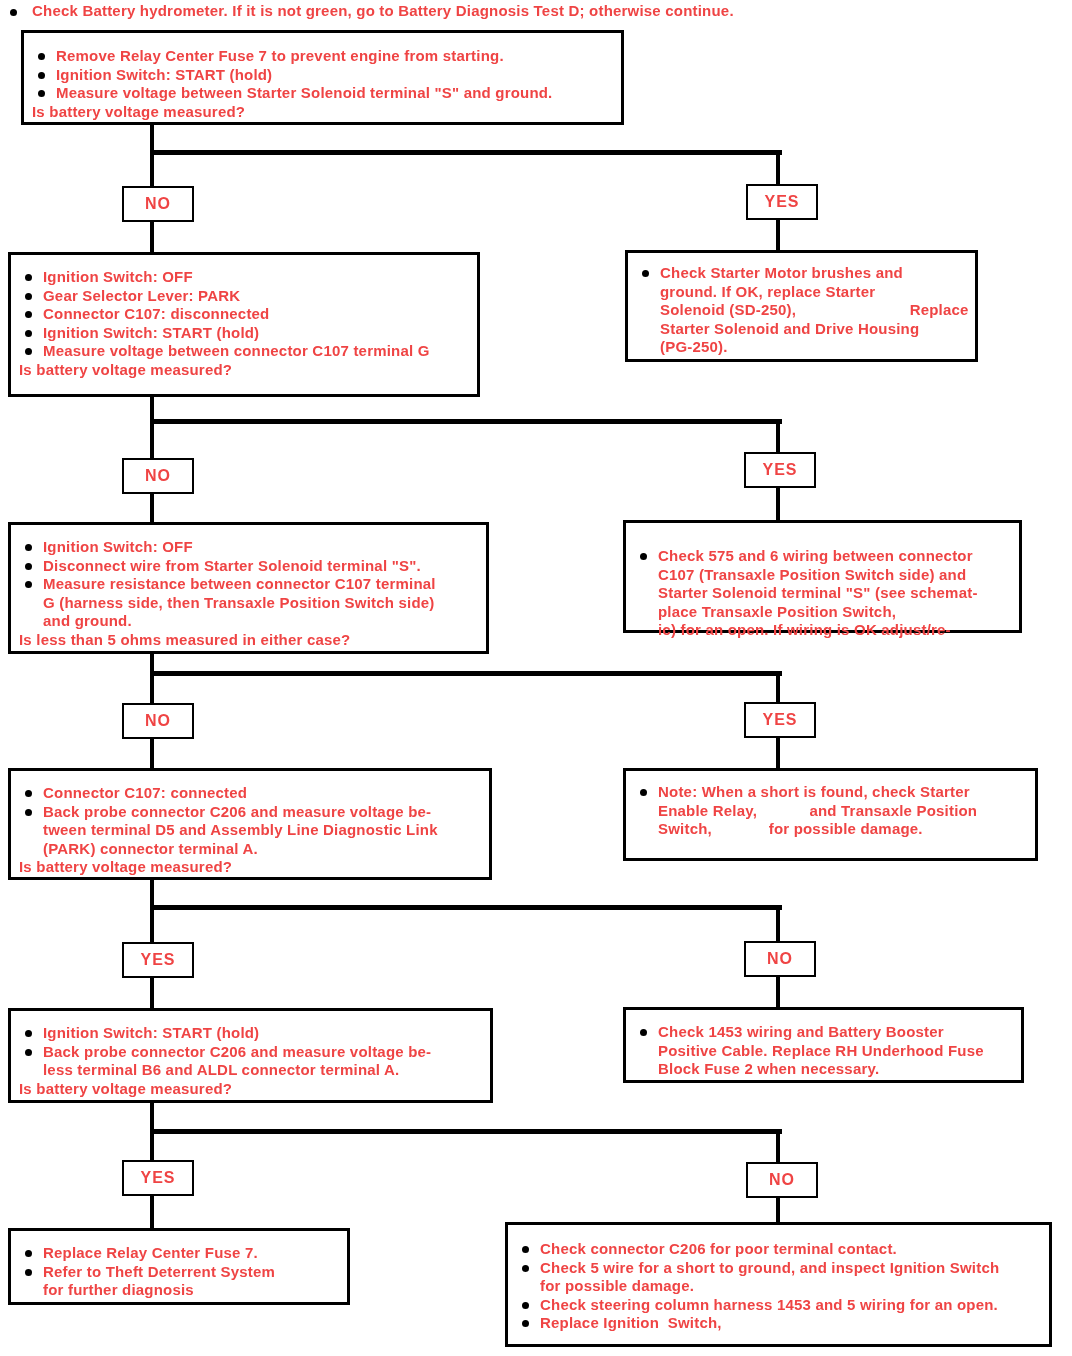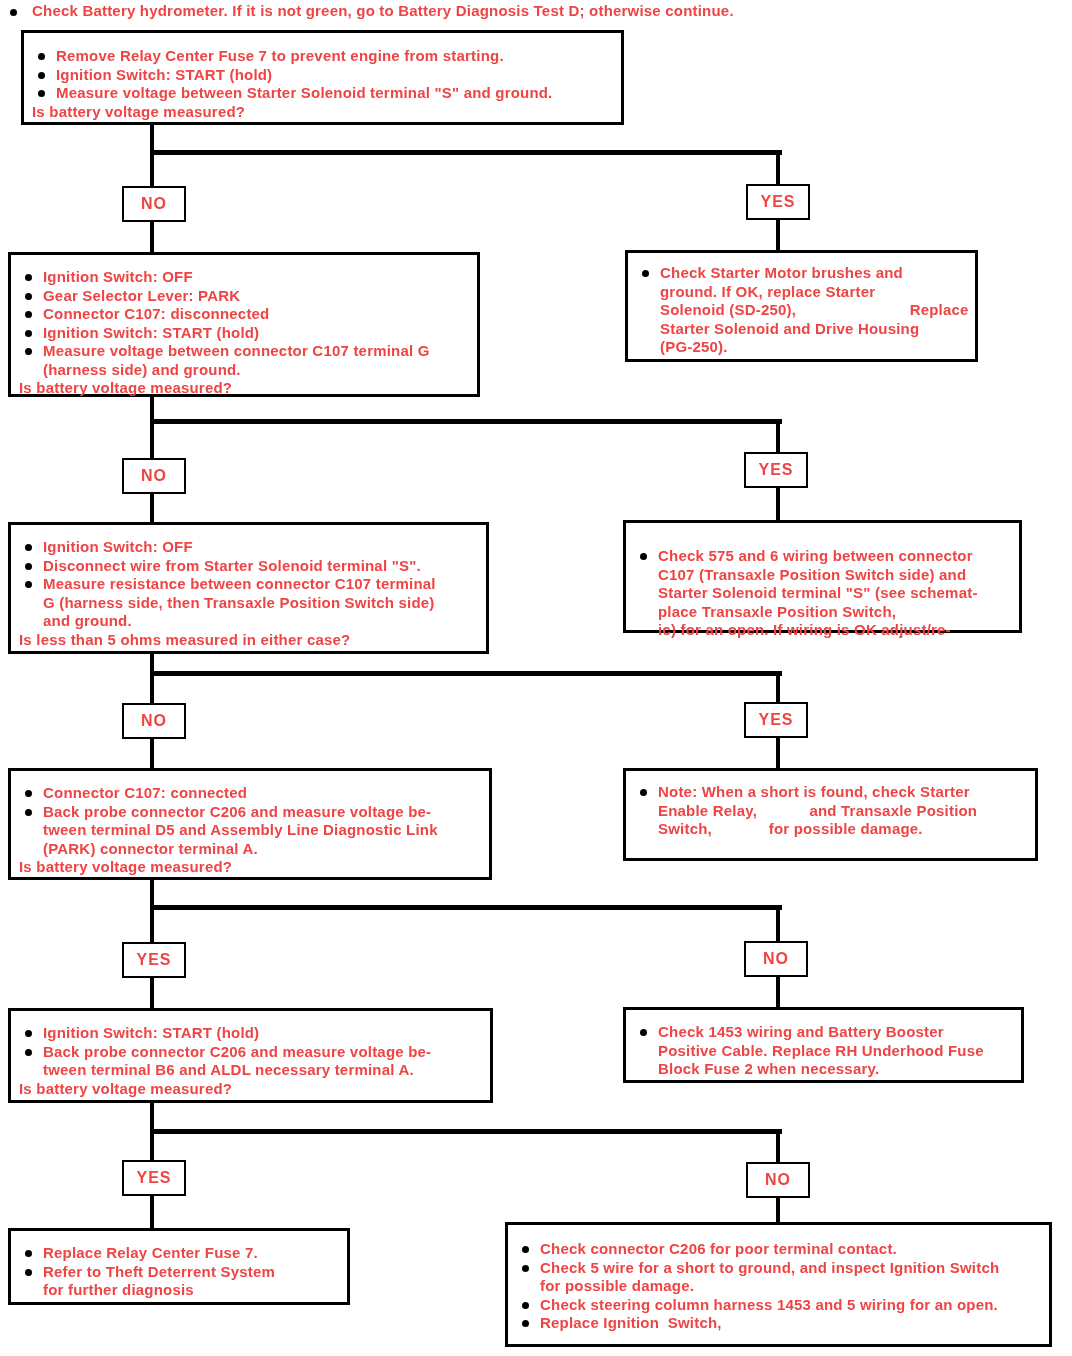--- a/index.html
+++ b/index.html
@@ -8,21 +8,21 @@
     position:relative; width:1072px; height:1356px; background:#fff;
     font-family:"Liberation Sans","DejaVu Sans",sans-serif;
     font-weight:700; color:#ef4444; overflow:hidden;
   }
   .line{ white-space:pre; font-size:15px; line-height:18.5px; letter-spacing:.2px; }
   .box{ position:absolute; border:3px solid #000; background:#fff; padding:12px 4px 0 6px; }
   .item{ position:relative; padding-left:26px; }
   .bullet{ position:absolute; left:8px; top:6px; width:7px; height:7px; border-radius:50%; background:#000; }
   .question{ padding-left:2px; }
   .decision{
-    position:absolute; width:64px; height:36px; border:2px solid #000; background:#fff;
+    position:absolute; width:72px; height:36px; border:2px solid #000; background:#fff;
     display:flex; align-items:center; justify-content:center;
     font-size:16px; letter-spacing:1px;
   }
   .v{ position:absolute; width:4px; background:#000; }
   .h{ position:absolute; height:5px; background:#000; }
   #hdr{ position:absolute; left:10px; top:2px; width:1050px; padding-left:22px; }
   #hdr .bullet{ left:0; top:7px; }
 
   
   #b1{ left:8px;   top:30px;   width:603px; height:95px;  padding-top:14px;margin-left:13px; }
@@ -122,21 +122,20 @@
       <span class="bullet"></span>
       <div class="line">Connector C107: disconnected</div>
     </div>
     <div class="item">
       <span class="bullet"></span>
       <div class="line">Ignition Switch: START (hold)</div>
     </div>
     <div class="item">
       <span class="bullet"></span>
       <div class="line">Measure voltage between connector C107 terminal G</div>
-      <div class="line">(harness side) and ground.</div>
     </div>
     <div class="line question">Is battery voltage measured?</div>
   </div>
 
   <div id="r2" class="box">
     <div class="item">
       <span class="bullet"></span>
       <div class="line">Check Starter Motor brushes and</div>
       <div class="line">ground. If OK, replace Starter</div>
       <div class="line">Solenoid (SD-250),                          Replace</div>
@@ -222,21 +221,21 @@
   <div id="r4b" class="v"></div>
 
   <div id="b5" class="box">
     <div class="item">
       <span class="bullet"></span>
       <div class="line">Ignition Switch: START (hold)</div>
     </div>
     <div class="item">
       <span class="bullet"></span>
       <div class="line">Back probe connector C206 and measure voltage be-</div>
-      <div class="line">tween terminal B6 and ALDL necessary terminal A.</div>
+      <div class="line">less terminal B6 and ALDL connector terminal A.</div>
     </div>
     <div class="line question">Is battery voltage measured?</div>
   </div>
 
   <div id="r5" class="box">
     <div class="item">
       <span class="bullet"></span>
       <div class="line">Check 1453 wiring and Battery Booster</div>
       <div class="line">Positive Cable. Replace RH Underhood Fuse</div>
       <div class="line">Block Fuse 2 when necessary.</div>

